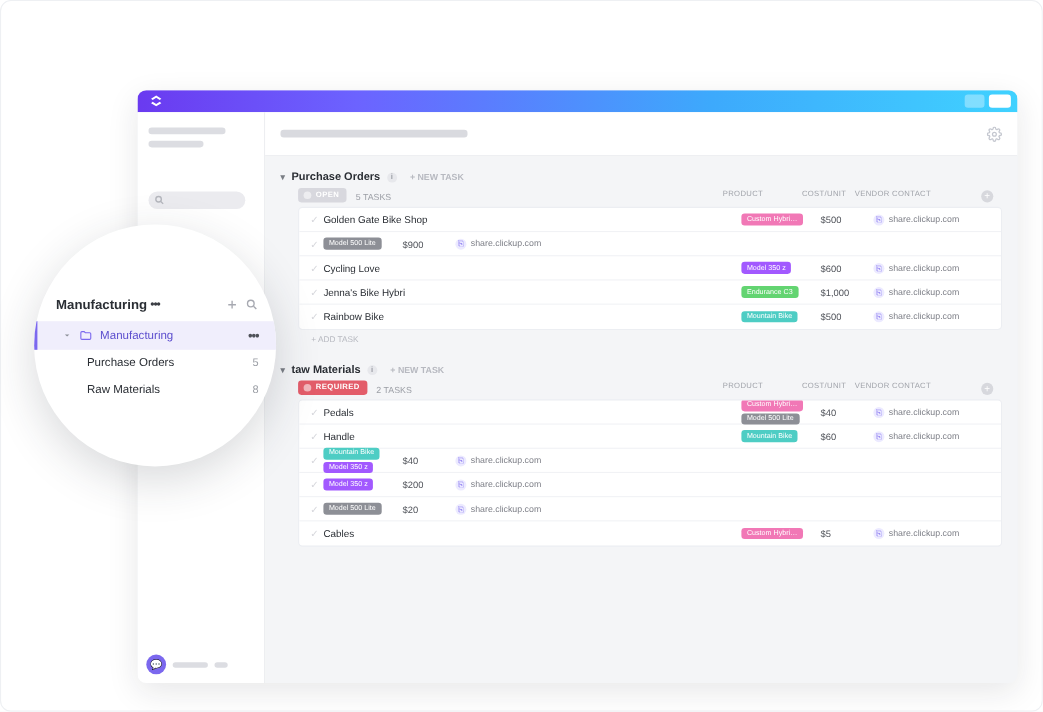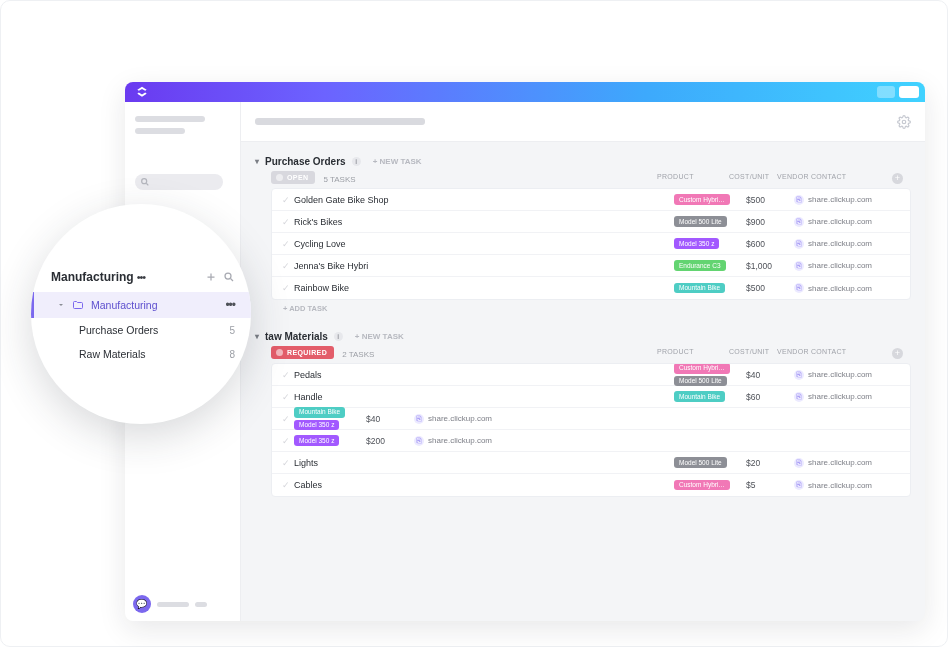--- a/index.html
+++ b/index.html
@@ -105,26 +105,26 @@
     .row .tick {
       width: 12px; color: #d5d6db; font-size: 9px; flex: none;
     }
     .row .name { flex: 1; font-size: 9px; color: #2a2e34; }
     .row .tags { width: 72px; display:flex; flex-direction:column; gap:2px; align-items:flex-start;}
     .tag {
       font-size: 6.5px; color:#fff; padding: 1.5px 5px; border-radius:3px;
       white-space: nowrap; line-height: 1.2; font-weight:500;
     }
     .row .cost { width: 48px; font-size: 8.5px; color:#4e5158;}
-    .row .vendor { width: 108px; font-size: 8px; color:#7d7f87; display:flex; align-items:center; gap:4px;}
+    .row .vendor { width: 108px; font-size: 8px; color:#7d7f87; display:flex; gap:4px;}
     .row .vendor .vcirc {
       width:10px; height:10px; border-radius:50%; background:#eceaff; color:#7b68ee;
       display:inline-flex; align-items:center; justify-content:center; font-size:7px;
     }
-    .addtask { padding: 4px 0 0 28px; font-size: 7.5px; color:#b7b9c0; font-weight:700;}
+    .addtask { padding: 4px 0 0 28px; font-size: 7.5px; color:#b7b9c0; font-weight:400;}
     
     
     .c-pink { background:#f178b6;}
     .c-grey { background:#8d8f96;}
     .c-purple { background:#a259ff;}
     .c-green { background:#63d471;}
     .c-cyan { background:#4ecdc4;}
     
     .bottom-chat {
       position:absolute; left:8px; bottom:8px; display:flex; align-items:center; gap:6px;
@@ -233,21 +233,20 @@
                     <span class="tag c-pink">Custom Hybri…</span>
                   </div>
                   <div class="cost">$500</div>
                   <div class="vendor">
                     <span class="vcirc">⎘</span>
                     <span>share.clickup.com</span>
                   </div>
                 </div>
                 <div class="row">
                   <div class="tick">✓</div>
-                  <div class="name">Rick's Bikes</div>
                   <div class="tags">
                     <span class="tag c-grey">Model 500 Lite</span>
                   </div>
                   <div class="cost">$900</div>
                   <div class="vendor">
                     <span class="vcirc">⎘</span>
                     <span>share.clickup.com</span>
                   </div>
                 </div>
                 <div class="row">
@@ -353,21 +352,20 @@
                     <span class="tag c-purple">Model 350 z</span>
                   </div>
                   <div class="cost">$200</div>
                   <div class="vendor">
                     <span class="vcirc">⎘</span>
                     <span>share.clickup.com</span>
                   </div>
                 </div>
                 <div class="row">
                   <div class="tick">✓</div>
-                  <div class="name">Lights</div>
                   <div class="tags">
                     <span class="tag c-grey">Model 500 Lite</span>
                   </div>
                   <div class="cost">$20</div>
                   <div class="vendor">
                     <span class="vcirc">⎘</span>
                     <span>share.clickup.com</span>
                   </div>
                 </div>
                 <div class="row">

